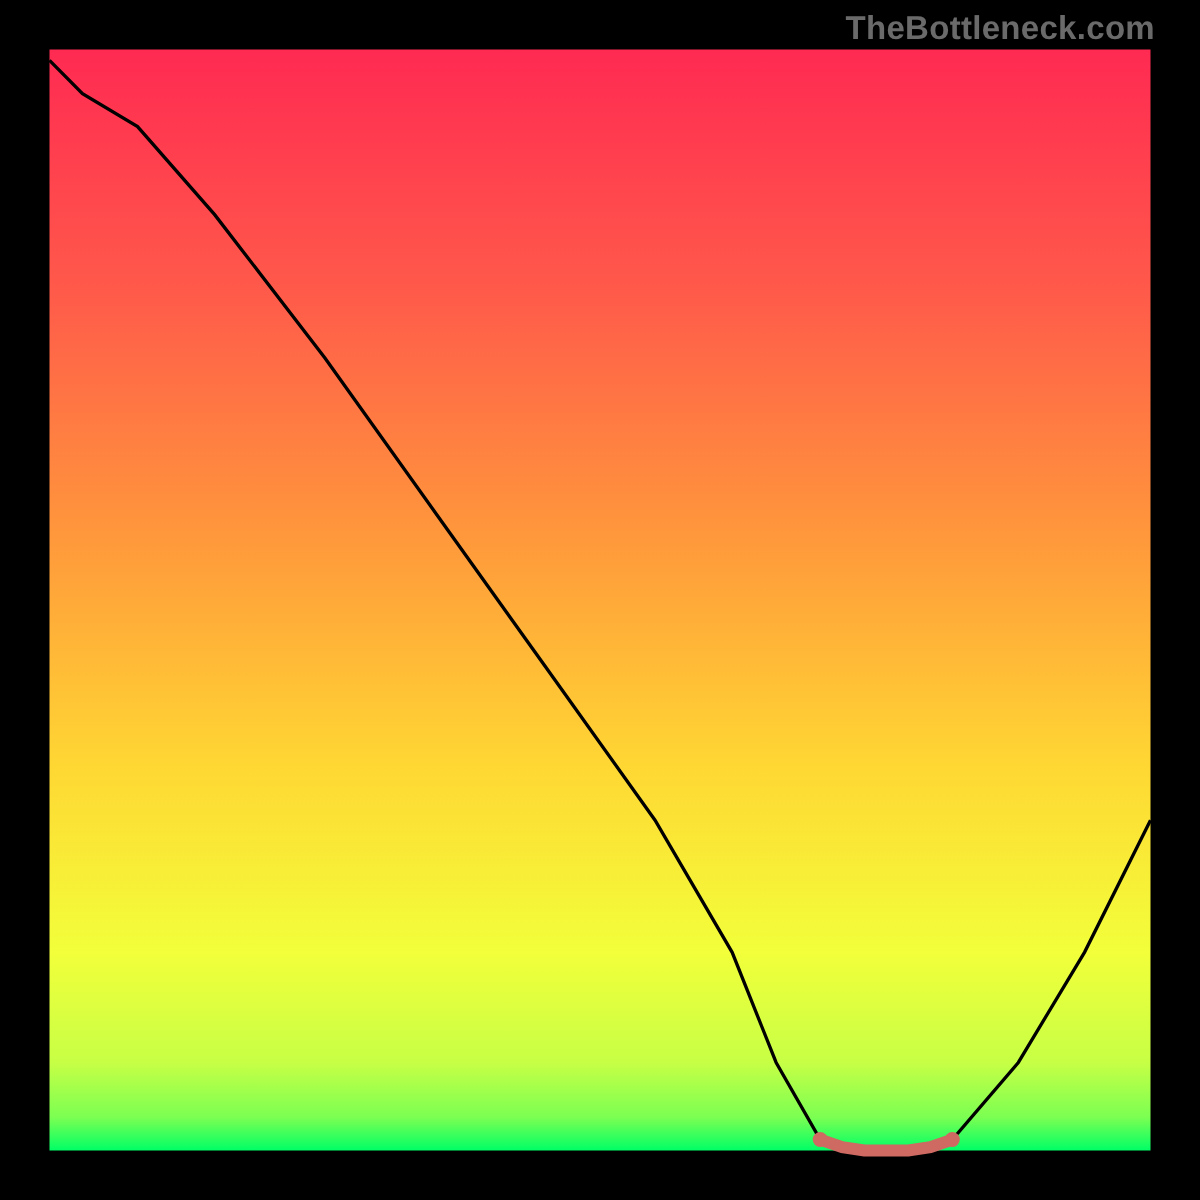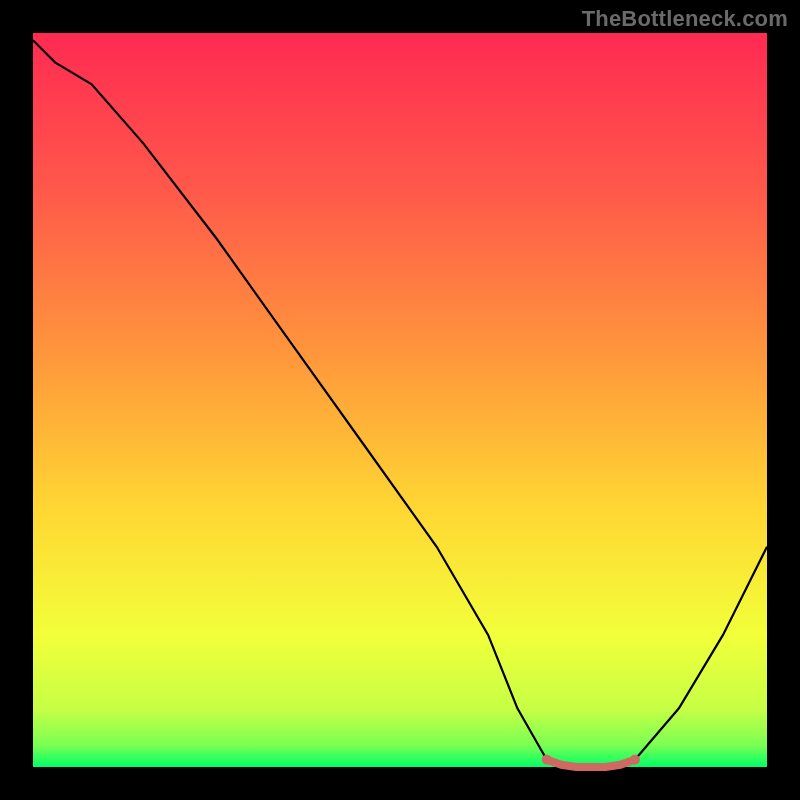--- a/index.html
+++ b/index.html
@@ -11,21 +11,21 @@
     overflow: hidden;
   }
   .wrap {
     position: relative;
     width: 800px;
     height: 800px;
   }
   .watermark {
     position: absolute;
     top: 6px;
-    right: 12px;
+    right: 30px;
     font-family: Arial, Helvetica, sans-serif;
     font-size: 22px;
     font-weight: bold;
     color: #6a6a6a;
     letter-spacing: 0.2px;
     z-index: 10;
     user-select: none;
   }
   svg {
     position: absolute;

